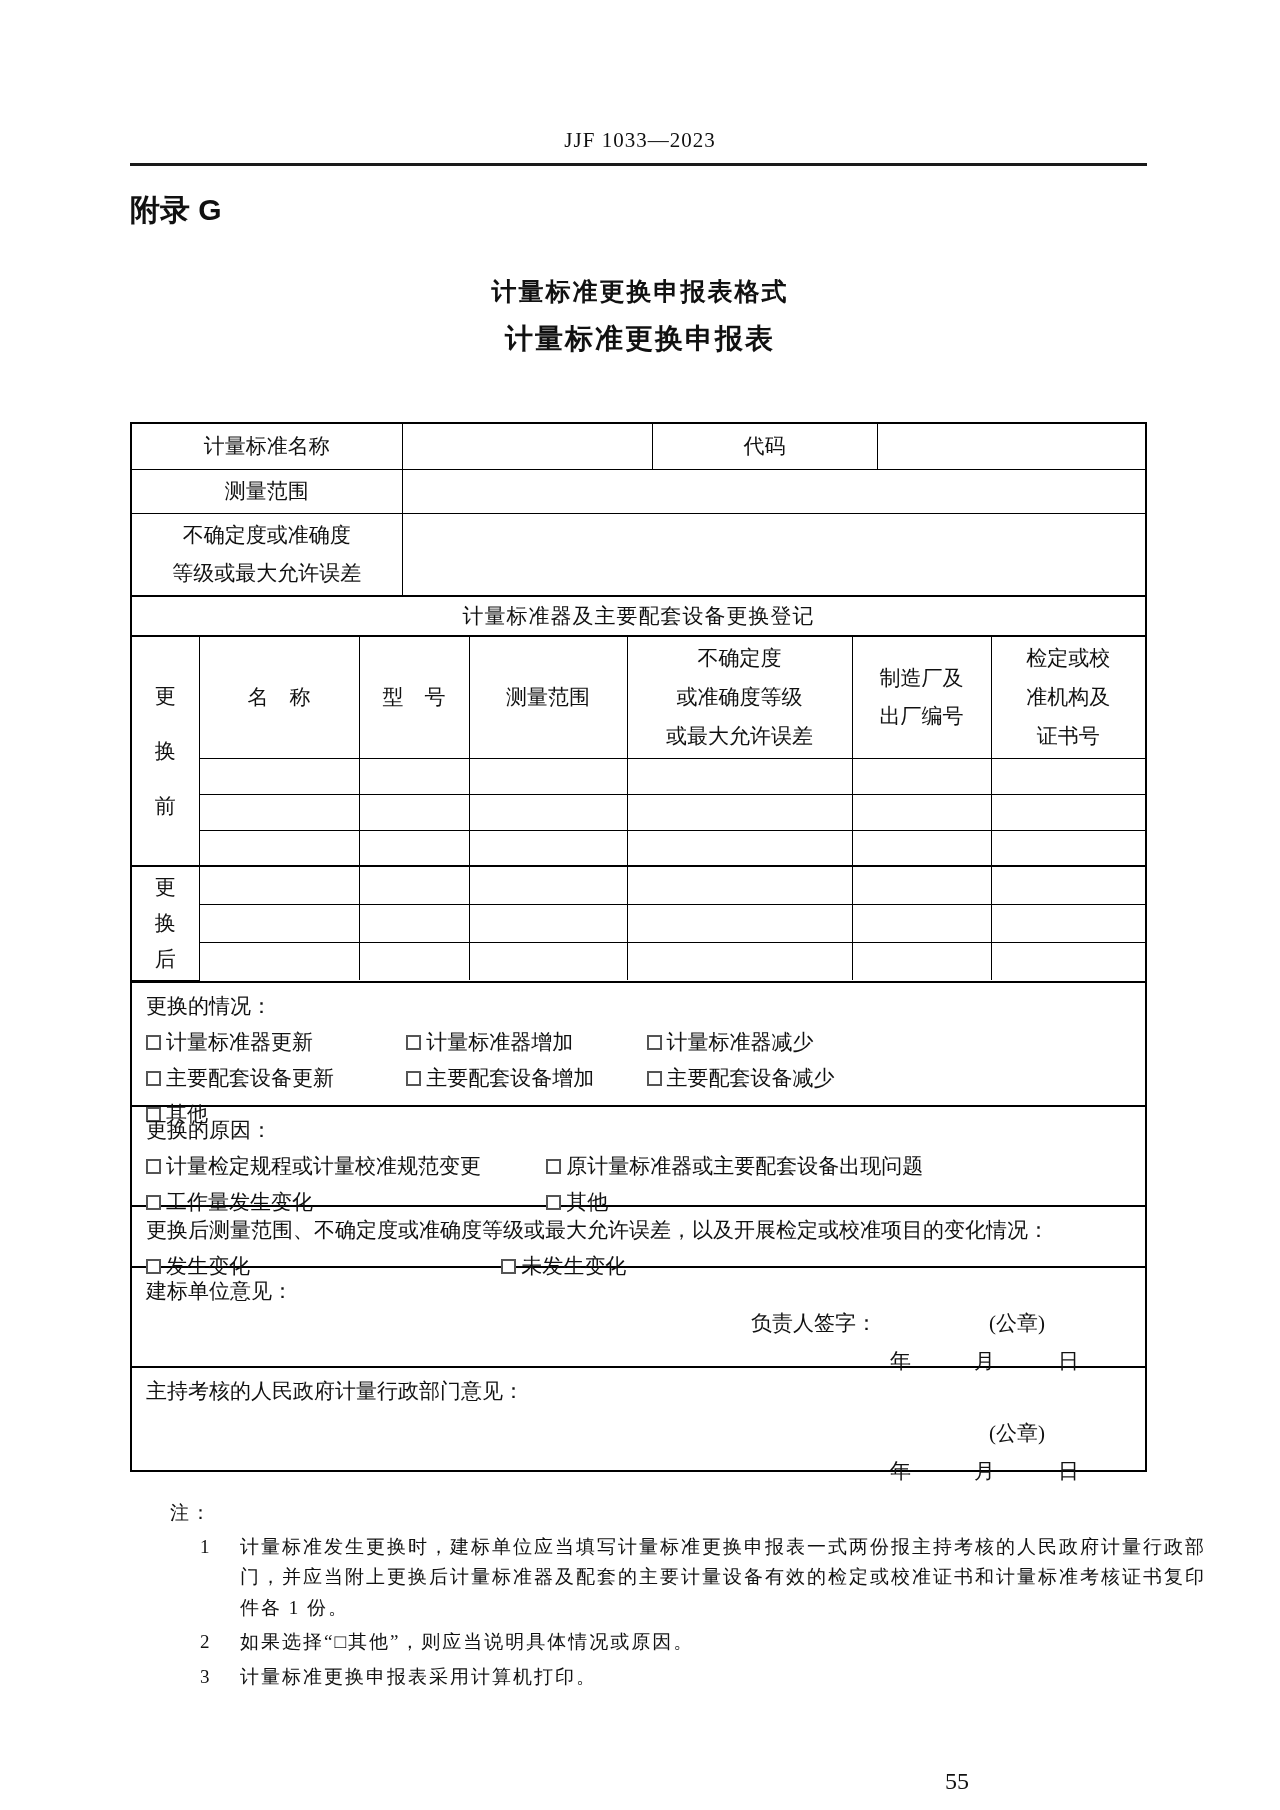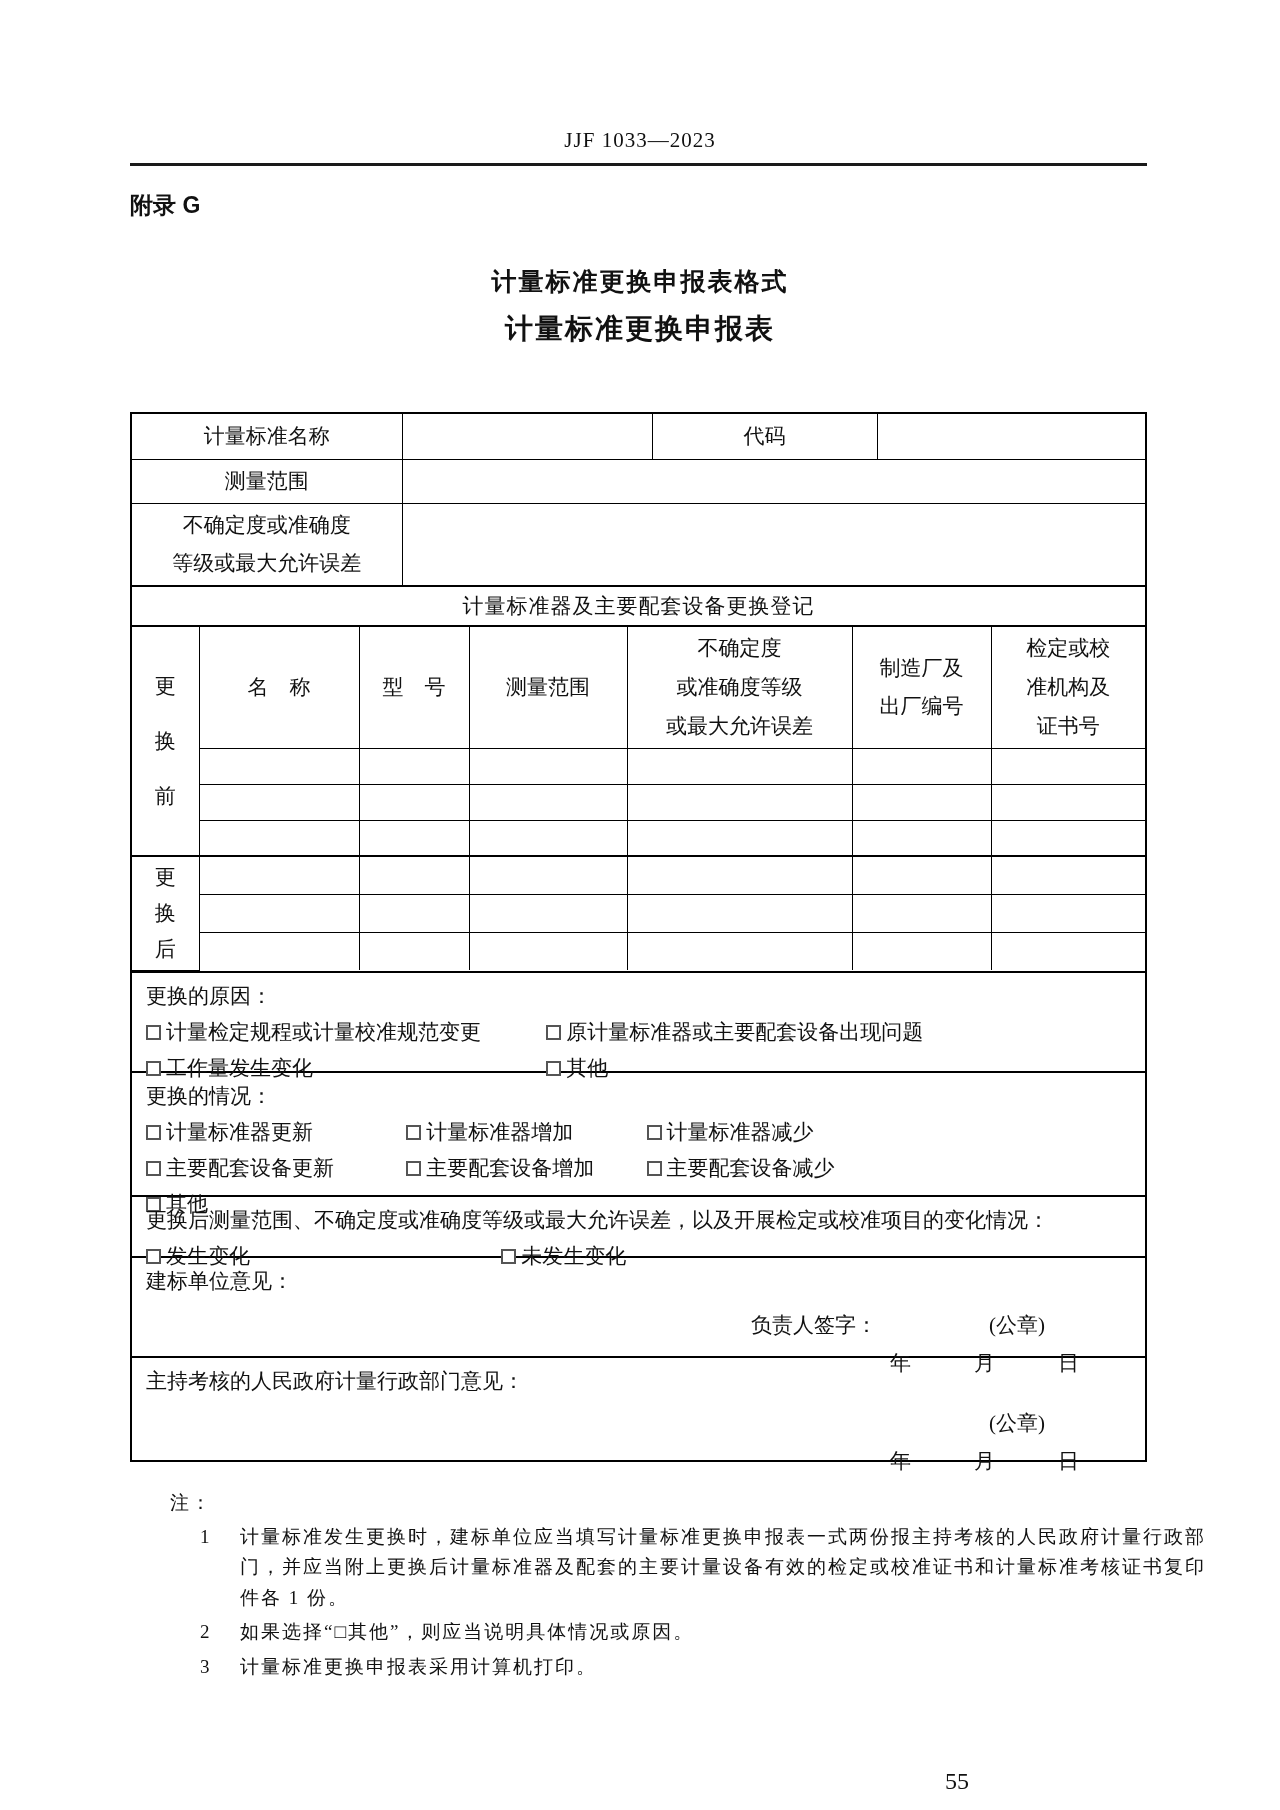--- a/index.html
+++ b/index.html
@@ -11,21 +11,21 @@
     font-size:21px; overflow:hidden;
   }
   .doc-code {
     padding-top:128px; text-align:center;
     font-size:21px; letter-spacing:1px;
   }
   .header-rule {
     margin:10px auto 0 130px; width:1017px; height:3px; background:#1a1a1a;
   }
   .appendix {
-    margin:24px 0 0 130px; font-size:23px; font-weight:bold;
+    margin:24px 0 0 130px; font-size:30px; font-weight:bold;
     font-family:"Liberation Sans","DejaVu Sans",sans-serif;
   }
   .title {
     margin-top:44px; text-align:center; font-size:25px; font-weight:bold;
     letter-spacing:2px; font-family:"Liberation Sans","DejaVu Sans",sans-serif;
   }
   .subtitle {
     margin-top:12px; text-align:center; font-size:28px; font-weight:bold;
     letter-spacing:2px; font-family:"Liberation Sans","DejaVu Sans",sans-serif;
   }
@@ -56,21 +56,21 @@
   .blk-change    { height:61px;  }
   .blk-unit      { height:100px; }
   .blk-gov       { height:104px; }
   .opt-row { margin-top:6px; white-space:nowrap; }
   .opt { display:inline-block; }
   .w255 { width:255px; } .w235 { width:235px; } .w395 { width:395px; } .w350 { width:350px; }
   .cb {
     display:inline-block; width:15px; height:15px;
     border:2px solid #555; margin-right:5px; vertical-align:-1px; background:#fff;
   }
-  .sign-line { display:flex; justify-content:flex-end; padding-right:86px; margin-top:14px; }
+  .sign-line { display:flex; justify-content:flex-end; padding-right:86px; margin-top:2px; }
   .sign-label { margin-right:112px; }
   .date-line { text-align:right; padding-right:52px; margin-top:8px; }
   .seal-line { text-align:right; padding-right:86px; margin-top:12px; }
   .notes { margin:26px 0 0 170px; width:1045px; font-size:19px;
            letter-spacing:2px; line-height:1.6; }
   .note-item { display:flex; margin:4px 0 0 30px; }
   .note-no { width:40px; flex:0 0 40px; }
   .note-text { flex:1; }
   .page-num { position:absolute; left:945px; top:1768px; font-size:24px; }
 </style>
@@ -193,45 +193,45 @@
               <td></td>
           <td></td>
               <td></td>
           <td></td>
               <td></td>
         </tr>
       </tbody>
         </table>
     </div>
 
-    <div class="section block blk-reason">
-      <div>更换的原因：</div>
-      <div class="opt-row">
-        <span class="opt w395"><span class="cb"></span><span>计量检定规程或计量校准规范变更</span></span>
-        <span class="opt"><span class="cb"></span><span>原计量标准器或主要配套设备出现问题</span></span>
-      </div>
-      <div class="opt-row">
-        <span class="opt w395"><span class="cb"></span><span>工作量发生变化</span></span>
-        <span class="opt"><span class="cb"></span><span>其他</span></span>
-      </div>
-    </div>
-
     <div class="section block blk-situation">
       <div>更换的情况：</div>
       <div class="opt-row">
         <span class="opt w255"><span class="cb"></span><span>计量标准器更新</span></span>
         <span class="opt w235"><span class="cb"></span><span>计量标准器增加</span></span>
         <span class="opt"><span class="cb"></span><span>计量标准器减少</span></span>
       </div>
       <div class="opt-row">
         <span class="opt w255"><span class="cb"></span><span>主要配套设备更新</span></span>
         <span class="opt w235"><span class="cb"></span><span>主要配套设备增加</span></span>
         <span class="opt"><span class="cb"></span><span>主要配套设备减少</span></span>
       </div>
       <div class="opt-row">
+        <span class="opt"><span class="cb"></span><span>其他</span></span>
+      </div>
+    </div>
+
+    <div class="section block blk-reason">
+      <div>更换的原因：</div>
+      <div class="opt-row">
+        <span class="opt w395"><span class="cb"></span><span>计量检定规程或计量校准规范变更</span></span>
+        <span class="opt"><span class="cb"></span><span>原计量标准器或主要配套设备出现问题</span></span>
+      </div>
+      <div class="opt-row">
+        <span class="opt w395"><span class="cb"></span><span>工作量发生变化</span></span>
         <span class="opt"><span class="cb"></span><span>其他</span></span>
       </div>
     </div>
 
     <div class="section block blk-change">
       <div>更换后测量范围、不确定度或准确度等级或最大允许误差，以及开展检定或校准项目的变化情况：</div>
       <div class="opt-row">
         <span class="opt w350"><span class="cb"></span><span>发生变化</span></span>
         <span class="opt"><span class="cb"></span><span>未发生变化</span></span>
       </div>

